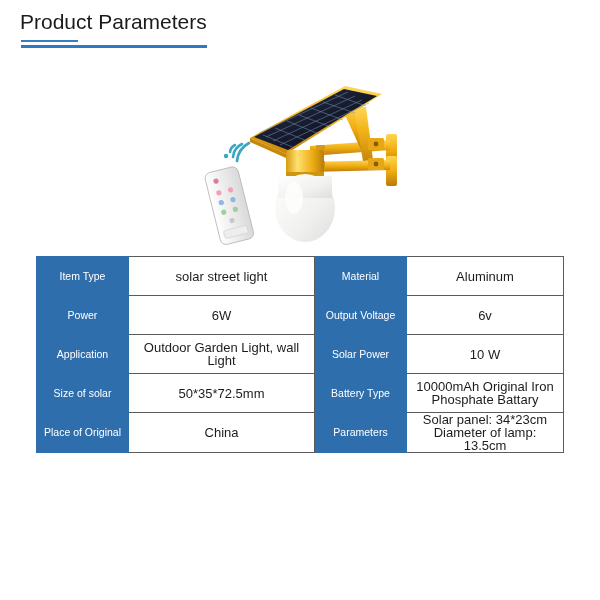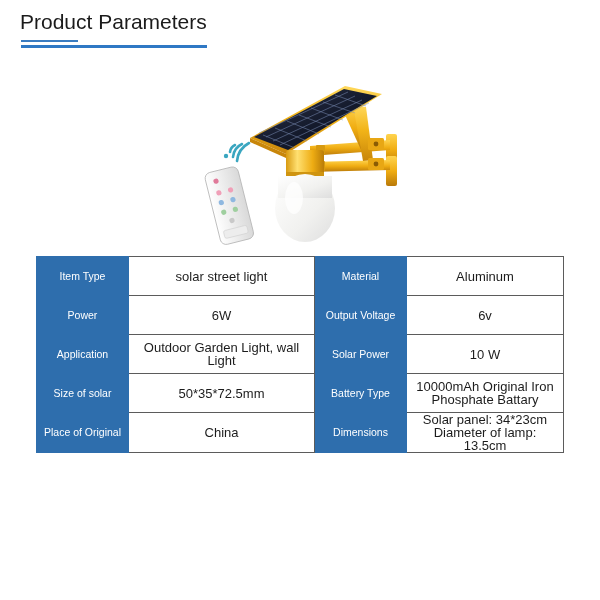--- a/index.html
+++ b/index.html
@@ -255,20 +255,20 @@
       <td>
         <span class="cell-line">10000mAh Original Iron</span>
         <span class="cell-line">Phosphate Battary</span>
       </td>
     </tr>
     <tr>
       <td class="label">Place of Original</td>
       <td>
           <span class="cell-line">China</span>
         </td>
-      <td class="label">Dimensions</td>
+      <td class="label">Parameters</td>
       <td>
         <span class="cell-line">Solar panel: 34*23cm</span>
         <span class="cell-line">Diameter of lamp: 13.5cm</span>
       </td>
     </tr>
   </tbody>
 </table>
 
 </body></html>

